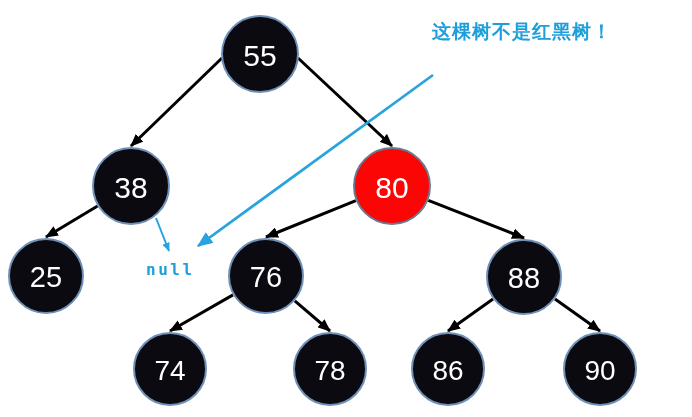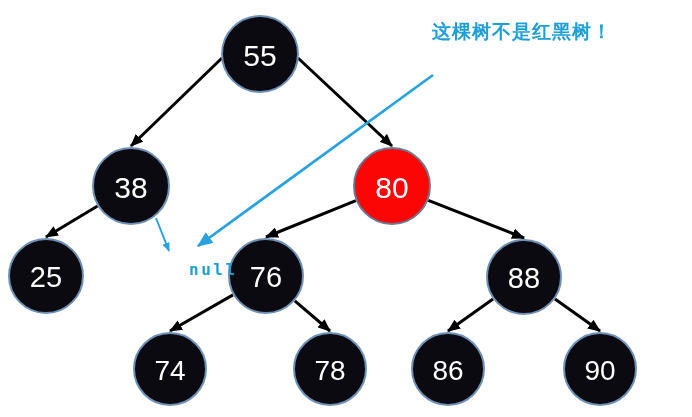--- a/index.html
+++ b/index.html
@@ -109,14 +109,14 @@
       <g>
         <circle cx="600" cy="369" r="36" fill="#0a0a10" stroke="#7091b7" stroke-width="2"></circle>
         <text x="600" y="370" fill="#ffffff" font-size="28" text-anchor="middle" dominant-baseline="central" class="node-label-text">90</text>
       </g>
     </svg>
 
   <div class="annotation" style="color: rgb(31, 159, 218); text-align: center;">
     <div>这棵树不是红黑树！</div>
   </div>
 
-  <div class="null-label" style="color: rgb(31, 159, 218); margin-left: 43px;">null</div>
+  <div class="null-label" style="color: rgb(31, 159, 218);">null</div>
 </div>
 
 </body></html>

